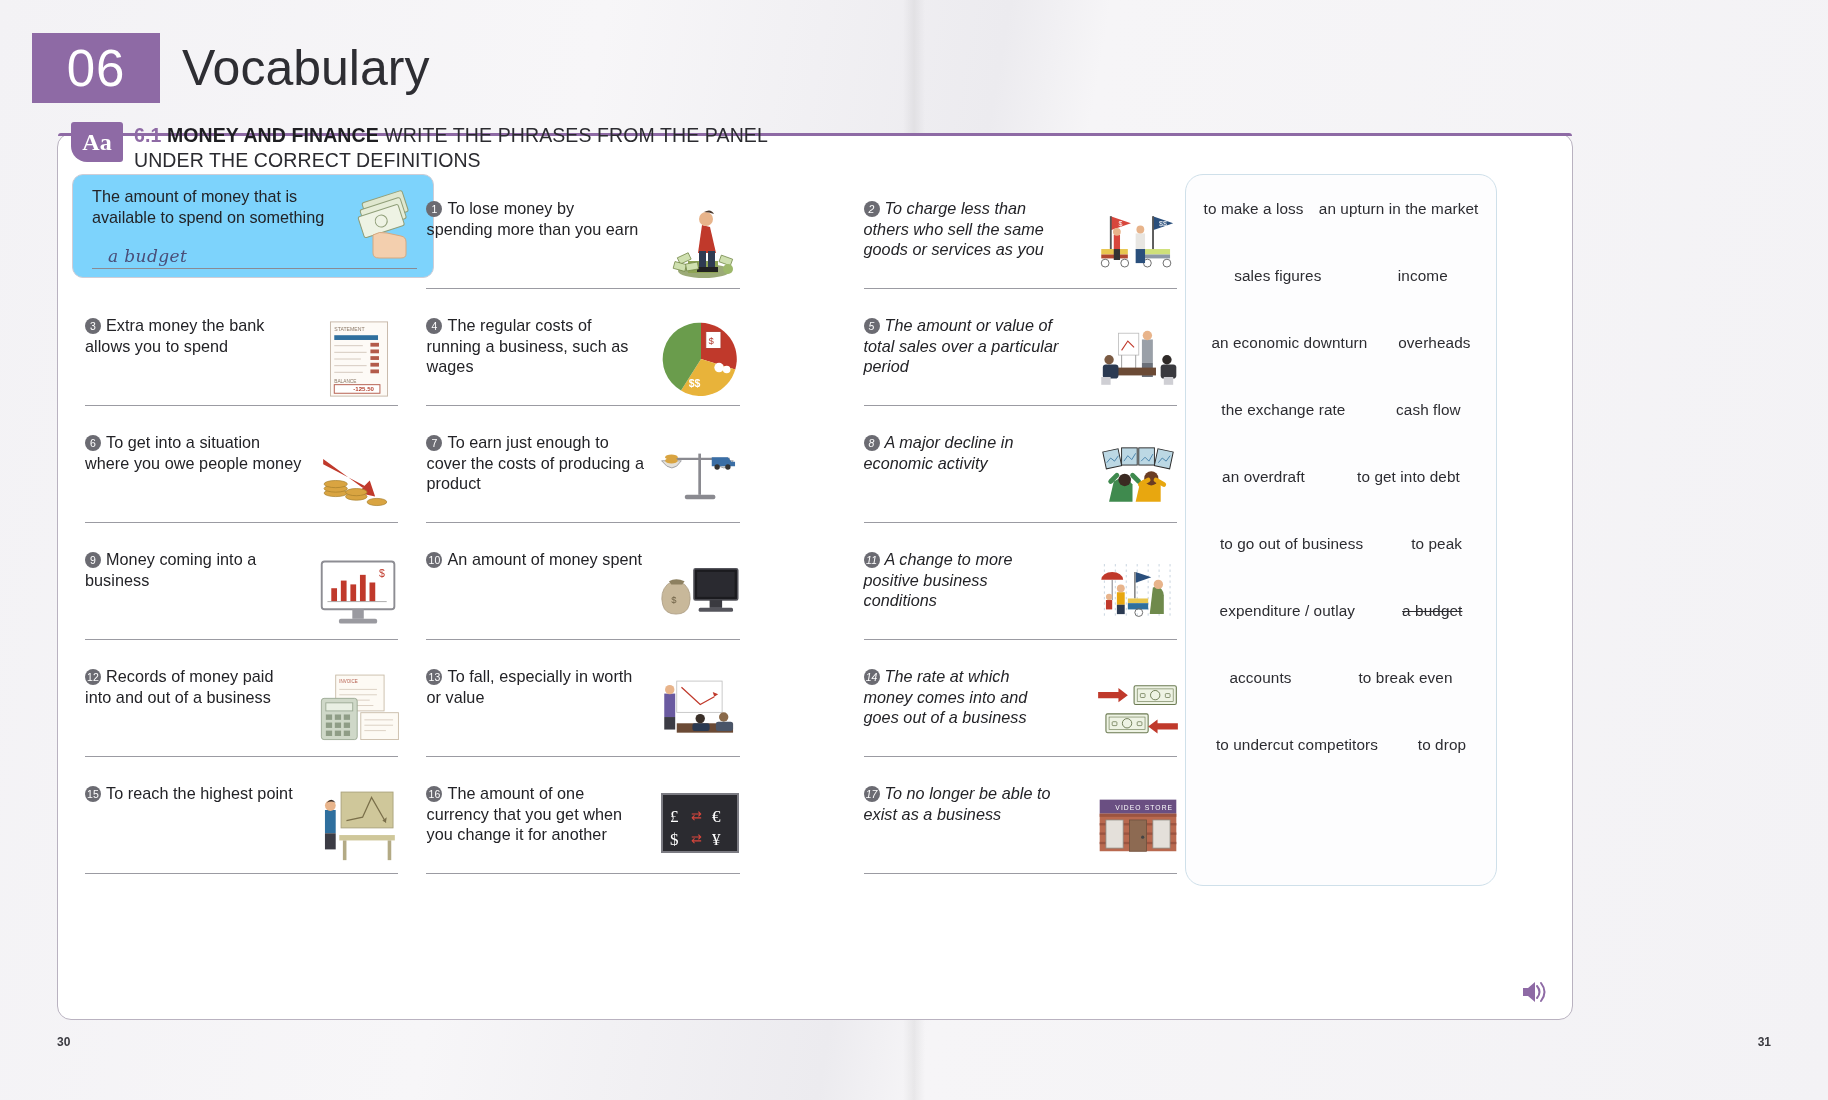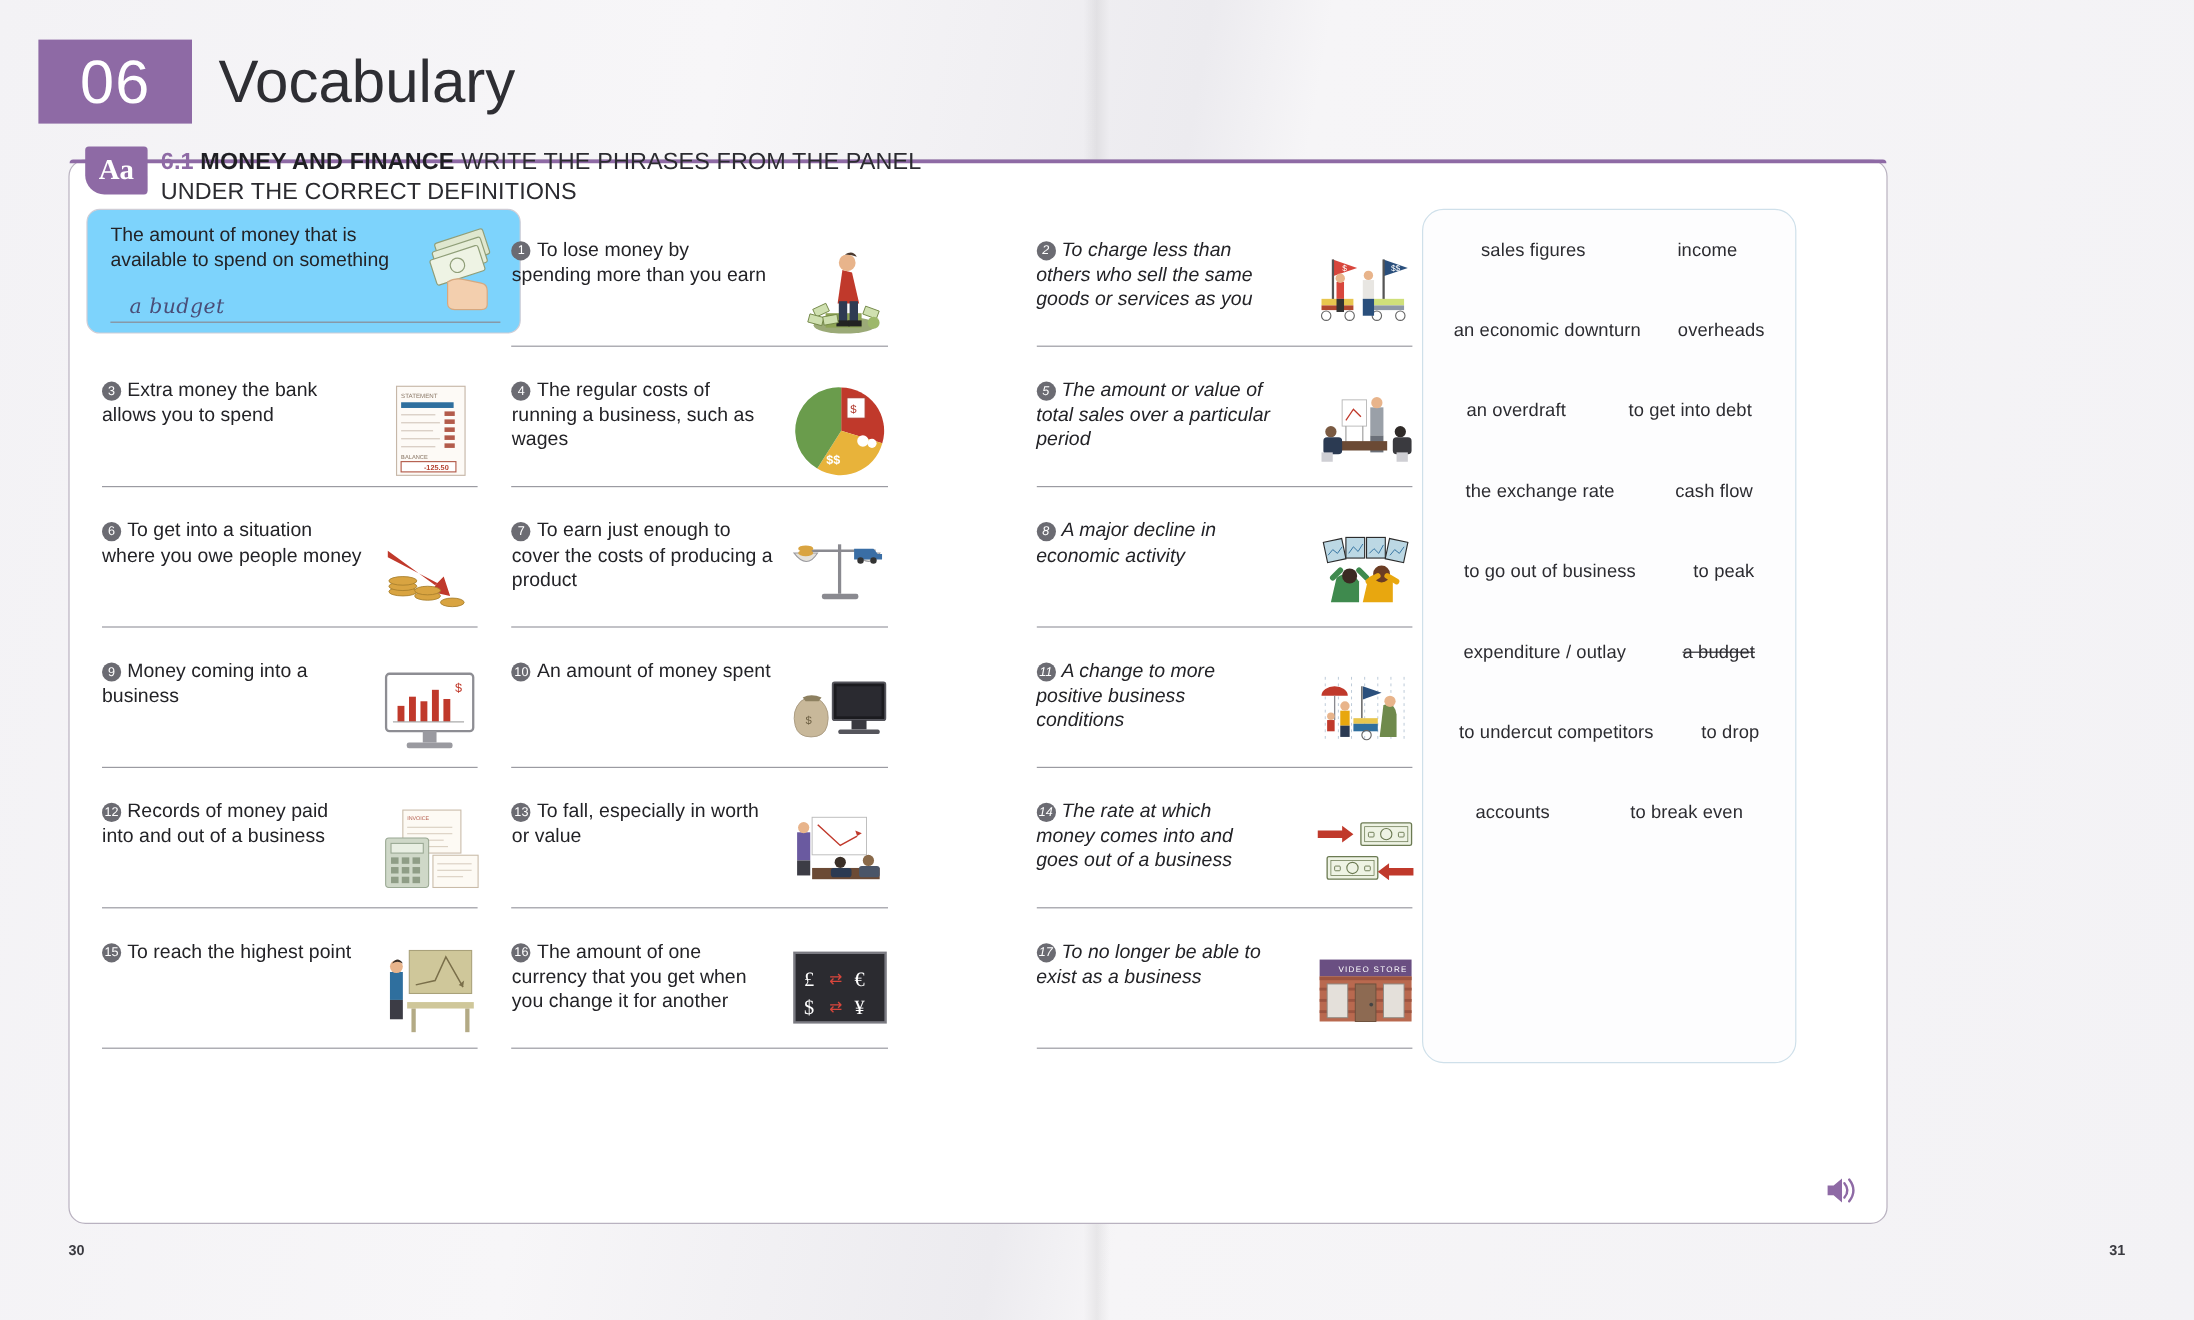--- a/index.html
+++ b/index.html
@@ -701,50 +701,54 @@
             </svg>
           </div>
           <div class="answer-line"></div>
         </div>
       </div>
 
     </div>
 
     <div class="wordbank">
       <div class="wb-row">
+        <div class="wb-word">to make a loss</div>
+        <div class="wb-word">an upturn in the market</div>
+      </div>
+      <div class="wb-row">
         <div class="wb-word">sales figures</div>
         <div class="wb-word">income</div>
       </div>
       <div class="wb-row">
         <div class="wb-word">an economic downturn</div>
         <div class="wb-word">overheads</div>
       </div>
       <div class="wb-row">
+        <div class="wb-word">the exchange rate</div>
+        <div class="wb-word">cash flow</div>
+      </div>
+      <div class="wb-row">
         <div class="wb-word">an overdraft</div>
         <div class="wb-word">to get into debt</div>
       </div>
       <div class="wb-row">
-        <div class="wb-word">the exchange rate</div>
-        <div class="wb-word">cash flow</div>
-      </div>
-      <div class="wb-row">
         <div class="wb-word">to go out of business</div>
         <div class="wb-word">to peak</div>
       </div>
       <div class="wb-row">
         <div class="wb-word">expenditure / outlay</div>
         <div class="wb-word used">a budget</div>
       </div>
       <div class="wb-row">
+        <div class="wb-word">accounts</div>
+        <div class="wb-word">to break even</div>
+      </div>
+      <div class="wb-row">
         <div class="wb-word">to undercut competitors</div>
         <div class="wb-word">to drop</div>
-      </div>
-      <div class="wb-row">
-        <div class="wb-word">accounts</div>
-        <div class="wb-word">to break even</div>
       </div>
     </div>
 
     <div class="audio-icon">
       <svg viewBox="0 0 28 26">
         <path d="M3 9 h5 l7 -6 v20 l-7 -6 h-5z" fill="#8e6aa5"></path>
         <path d="M17 7 q5 6 0 12" stroke="#8e6aa5" fill="none" stroke-width="2" stroke-linecap="round"></path>
         <path d="M21 4 q7 9 0 18" stroke="#8e6aa5" fill="none" stroke-width="2" stroke-linecap="round"></path>
       </svg>
     </div>

